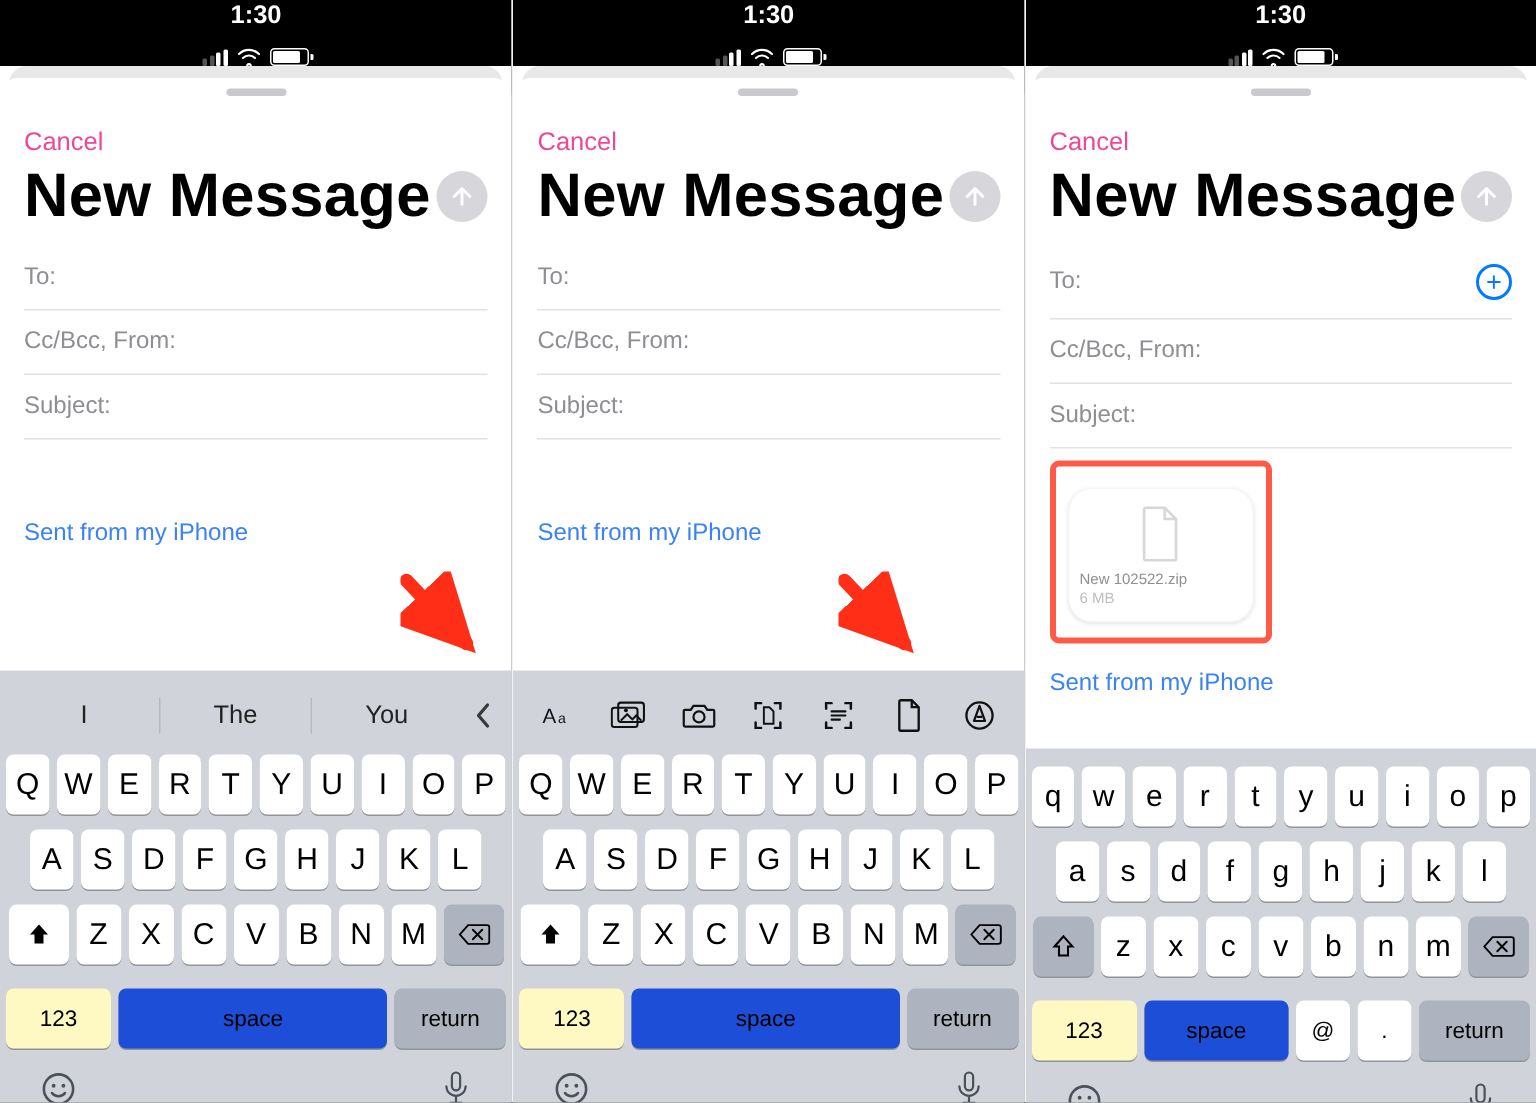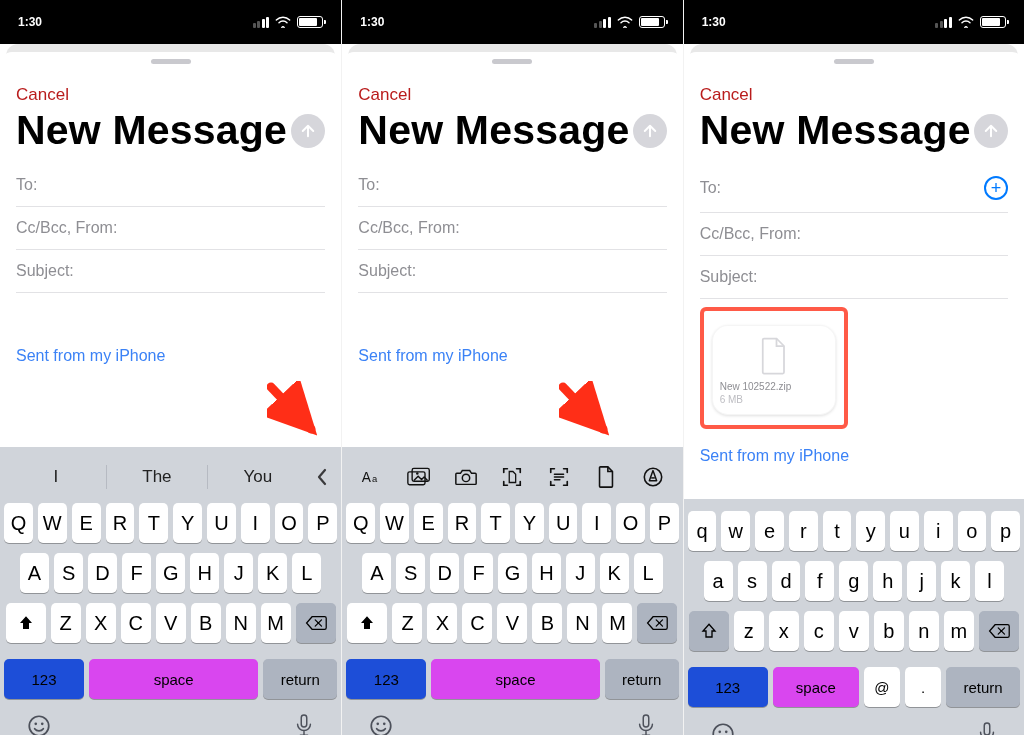--- a/index.html
+++ b/index.html
@@ -17,21 +17,21 @@
   .phone {
     width: 341.33px; height: 735px;
     background: #fff; position: relative; overflow: hidden;
     border-radius: 0;
   }
   .phone + .phone { border-left: 1px solid rgba(0,0,0,0.05); }
   
   .statusbar {
     height: 44px; background: #000; color: #fff;
     display: flex; align-items: center; justify-content: space-between;
-    padding: 0 18px; font-size: 12px; font-weight: 600;
+    padding: 0 18px; font-size: 17px; font-weight: 600; flex-direction: column;
   }
   .statusbar .indicators { display: flex; align-items: center; gap: 6px; }
   .sig { display: flex; align-items: flex-end; gap: 1.5px; }
   .sig span { width: 3px; background: #555; border-radius: 1px; }
   .sig span.on { background: #fff; }
   .sig span:nth-child(1){height:5px}.sig span:nth-child(2){height:7px}
   .sig span:nth-child(3){height:9px}.sig span:nth-child(4){height:11px}
   .wifi-icon { width: 16px; height: 12px; position: relative; }
   .wifi-icon svg { display:block; }
   .batt { width: 26px; height: 12px; border: 1.5px solid #fff; border-radius: 3px; position: relative; }
@@ -43,21 +43,21 @@
   .sheet {
     position: absolute; top: 52px; left: 0; right: 0; bottom: 0;
     background: #fff; border-radius: 12px 12px 0 0;
     display: flex; flex-direction: column;
   }
   .grabber { width: 40px; height: 5px; background: #c9c9ce; border-radius: 3px; margin: 7px auto 3px auto; }
   .nav {
     display: flex; align-items: center; justify-content: space-between;
     padding: 4px 16px 2px 16px; height: 32px;
   }
-  .cancel { color: #b91c1c; font-size: 17px; margin-top: 22px; }
+  .cancel { color: #ec4899; font-size: 17px; margin-top: 22px; }
   .title-row {
     display: flex; align-items: center; justify-content: space-between;
     padding: 8px 16px 10px 16px;
   }
   .title { font-size: 41px; font-weight: 800; letter-spacing: 0.2px; }
   .send-btn {
     width: 34px; height: 34px; border-radius: 50%;
     background: #d6d6db; display: flex; align-items: center; justify-content: center;
   }
   .send-btn svg path { stroke: #fff; }
@@ -113,22 +113,22 @@
     flex: 1; max-width: 30px; height: 40px; background:#fff; border-radius:5px;
     box-shadow: 0 1px 0 rgba(0,0,0,0.3);
     display:flex; align-items:center; justify-content:center;
     font-size:20px; color:#000;
   }
   .krow.r2 .key { max-width: 30px; }
   .key.func { background:#adb4c0; color:#000; max-width: 40px;}
   .key.shift, .key.bksp { max-width: 40px; flex: 0 0 40px; }
   .bottomrow { display:flex; gap:5px; padding: 0 4px 6px 4px; }
   .bk { height:40px; border-radius:5px; box-shadow: 0 1px 0 rgba(0,0,0,0.3); display:flex; align-items:center; justify-content:center; font-size:15px; }
-  .bk.num { background:#1d4ed8; width:80px; }
-  .bk.space { background:#d946ef; flex:1; font-size:15px; }
+  .bk.num { background:#fef9c3; width:70px; }
+  .bk.space { background:#1d4ed8; flex:1; font-size:15px; }
   .bk.at { background:#fff; width:36px; }
   .bk.dot { background:#fff; width:36px; }
   .bk.ret { background:#adb4c0; width:74px; font-size:15px;}
   .underbar { display:flex; justify-content: space-between; align-items:center; padding: 6px 26px 8px 26px; height: 48px;}
   .underbar .icn { color:#4c505a; }
 
   
   .phone.p1 .keyboard, .phone.p2 .keyboard { height: 288px; }
   .phone.p3 .keyboard { height: 236px; }
   .phone.p3 .sheet { bottom: 0; }

